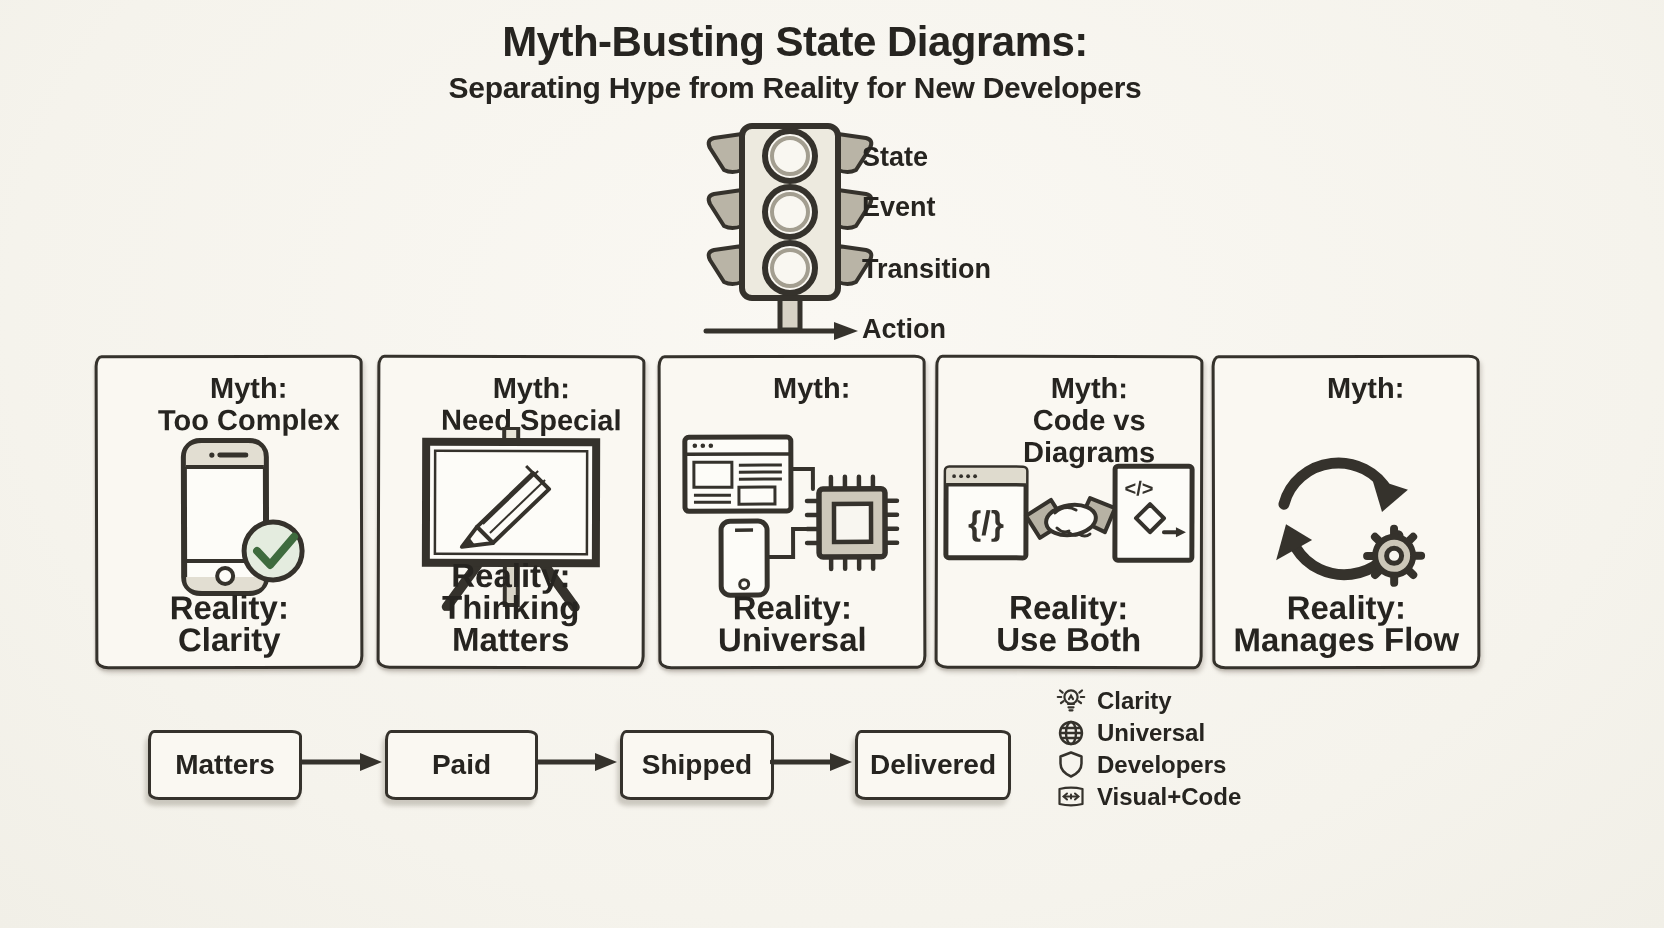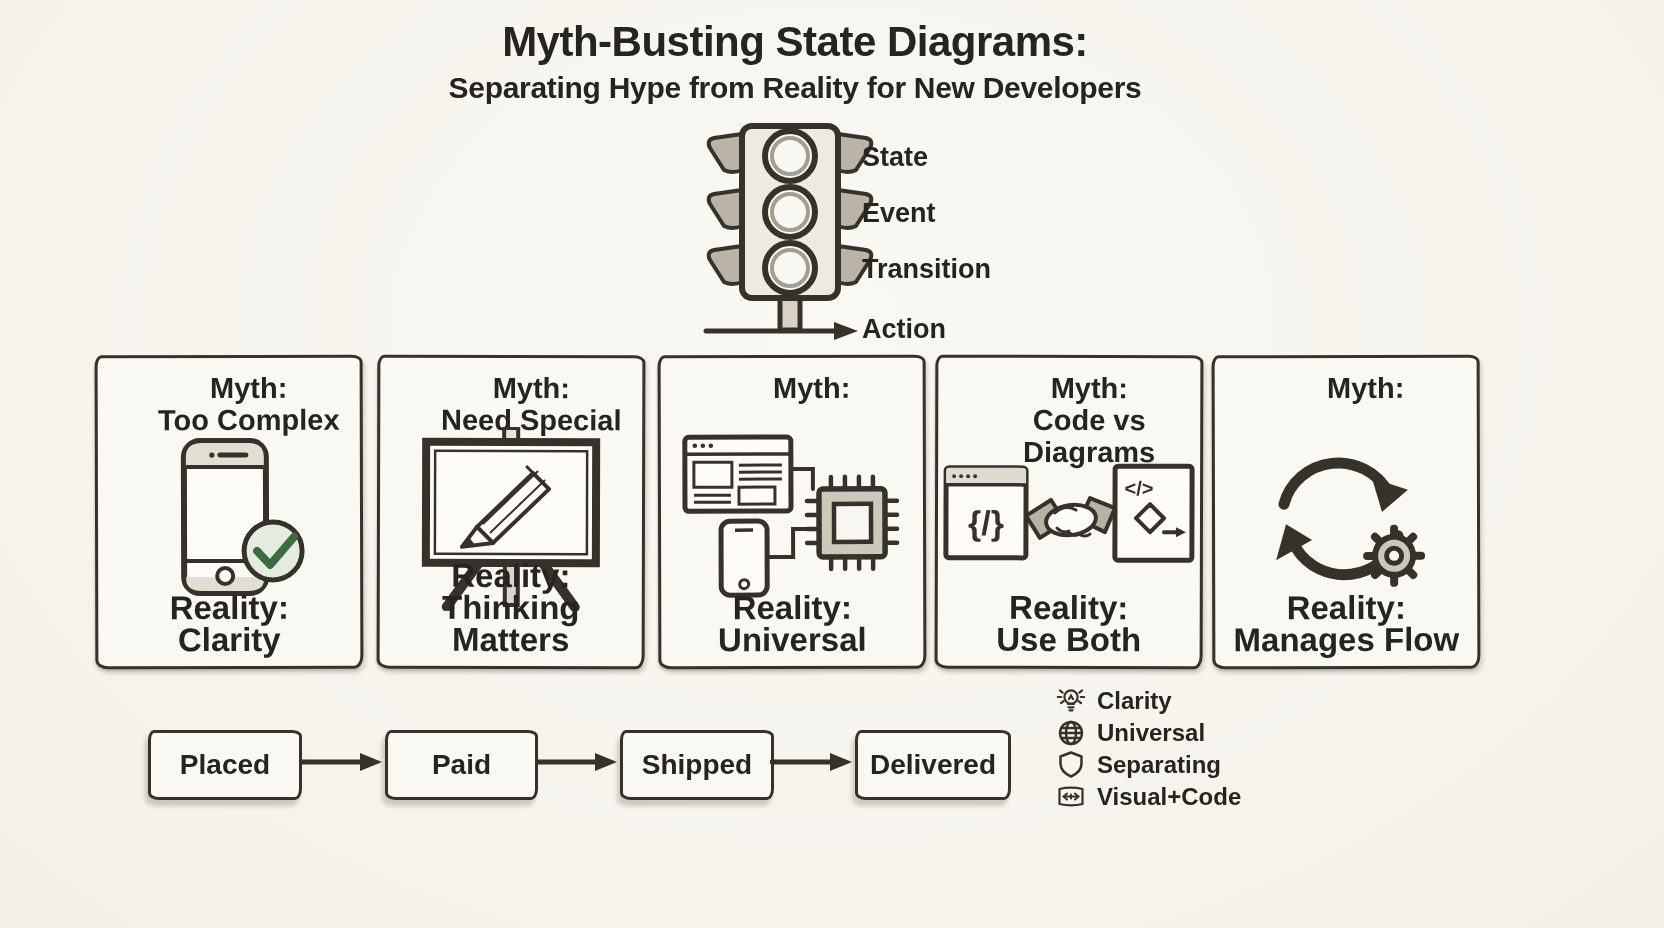--- a/index.html
+++ b/index.html
@@ -78,21 +78,21 @@
     <circle cx="92" cy="146" r="25"></circle>
   </g>
   <g fill="none" stroke="#a39e90" stroke-width="4">
     <circle cx="92" cy="34" r="18"></circle>
     <circle cx="92" cy="90" r="18"></circle>
     <circle cx="92" cy="146" r="18"></circle>
   </g>
 </svg>
 
 <div class="abs tl-label" style="top:142px">State</div>
-<div class="abs tl-label" style="top:198px">Event</div>
+<div class="abs tl-label" style="top:192px">Event</div>
 <div class="abs tl-label" style="top:254px">Transition</div>
 
 <svg class="abs" style="left:700px;top:320px" width="160" height="22" viewBox="0 0 160 22">
   <line x1="6" y1="11" x2="136" y2="11" stroke="#35322c" stroke-width="5" stroke-linecap="round"></line>
   <path d="M134,2 L158,11 L134,20 Z" fill="#35322c"></path>
 </svg>
 <div class="abs tl-label" style="top:314px">Action</div>
 
 <div class="card" style="left:95px">
   <div class="myth"><span>Myth:</span><br>
@@ -245,21 +245,21 @@
       <circle cx="146" cy="118" r="7.5" fill="#f8f6f0" stroke="#35322c" stroke-width="5"></circle>
     </svg>
   </div>
   <div class="myth"><span>Myth:</span><br>
     </div>
   <div class="reality"><span>Reality:</span><br>
     <span>Manages Flow</span></div>
 </div>
 
 <div class="state-box" style="left:148px;width:148px">
-  <span>Placed</span>
+  <span>Matters</span>
   </div>
 <div class="state-box" style="left:385px;width:147px">
   <span>Paid</span>
   </div>
 <div class="state-box" style="left:620px;width:148px">
   <span>Shipped</span>
   </div>
 <div class="state-box" style="left:855px;width:150px">
   <span>Delivered</span>
   </div>
@@ -305,21 +305,21 @@
     </span>
     <span class="lg-label">Universal</span>
   </div>
 
   <div class="legend-item">
     <span class="lg-icon">
       <svg width="30" height="30" viewBox="0 0 30 30">
         <path d="M15,2.5 L25.5,6.5 V13.5 Q25.5,21.8 15,26.5 Q4.5,21.8 4.5,13.5 V6.5 Z" fill="none" stroke="#35322c" stroke-width="2.5" stroke-linejoin="round"></path>
       </svg>
     </span>
-    <span class="lg-label">Separating</span>
+    <span class="lg-label">Developers</span>
   </div>
 
   <div class="legend-item">
     <span class="lg-icon">
       <svg width="30" height="30" viewBox="0 0 30 30">
         <path d="M3.5,7 Q15,4.2 26.5,7 V22 Q15,24.8 3.5,22 Z" fill="none" stroke="#35322c" stroke-width="2.2" stroke-linejoin="round"></path>
         <g stroke="#35322c" stroke-width="2" fill="none" stroke-linecap="round">
           <path d="M8.5,14.5 H21.5"></path>
           <path d="M11,11.5 L7.5,14.5 L11,17.5"></path>
           <path d="M19,11.5 L22.5,14.5 L19,17.5"></path>

